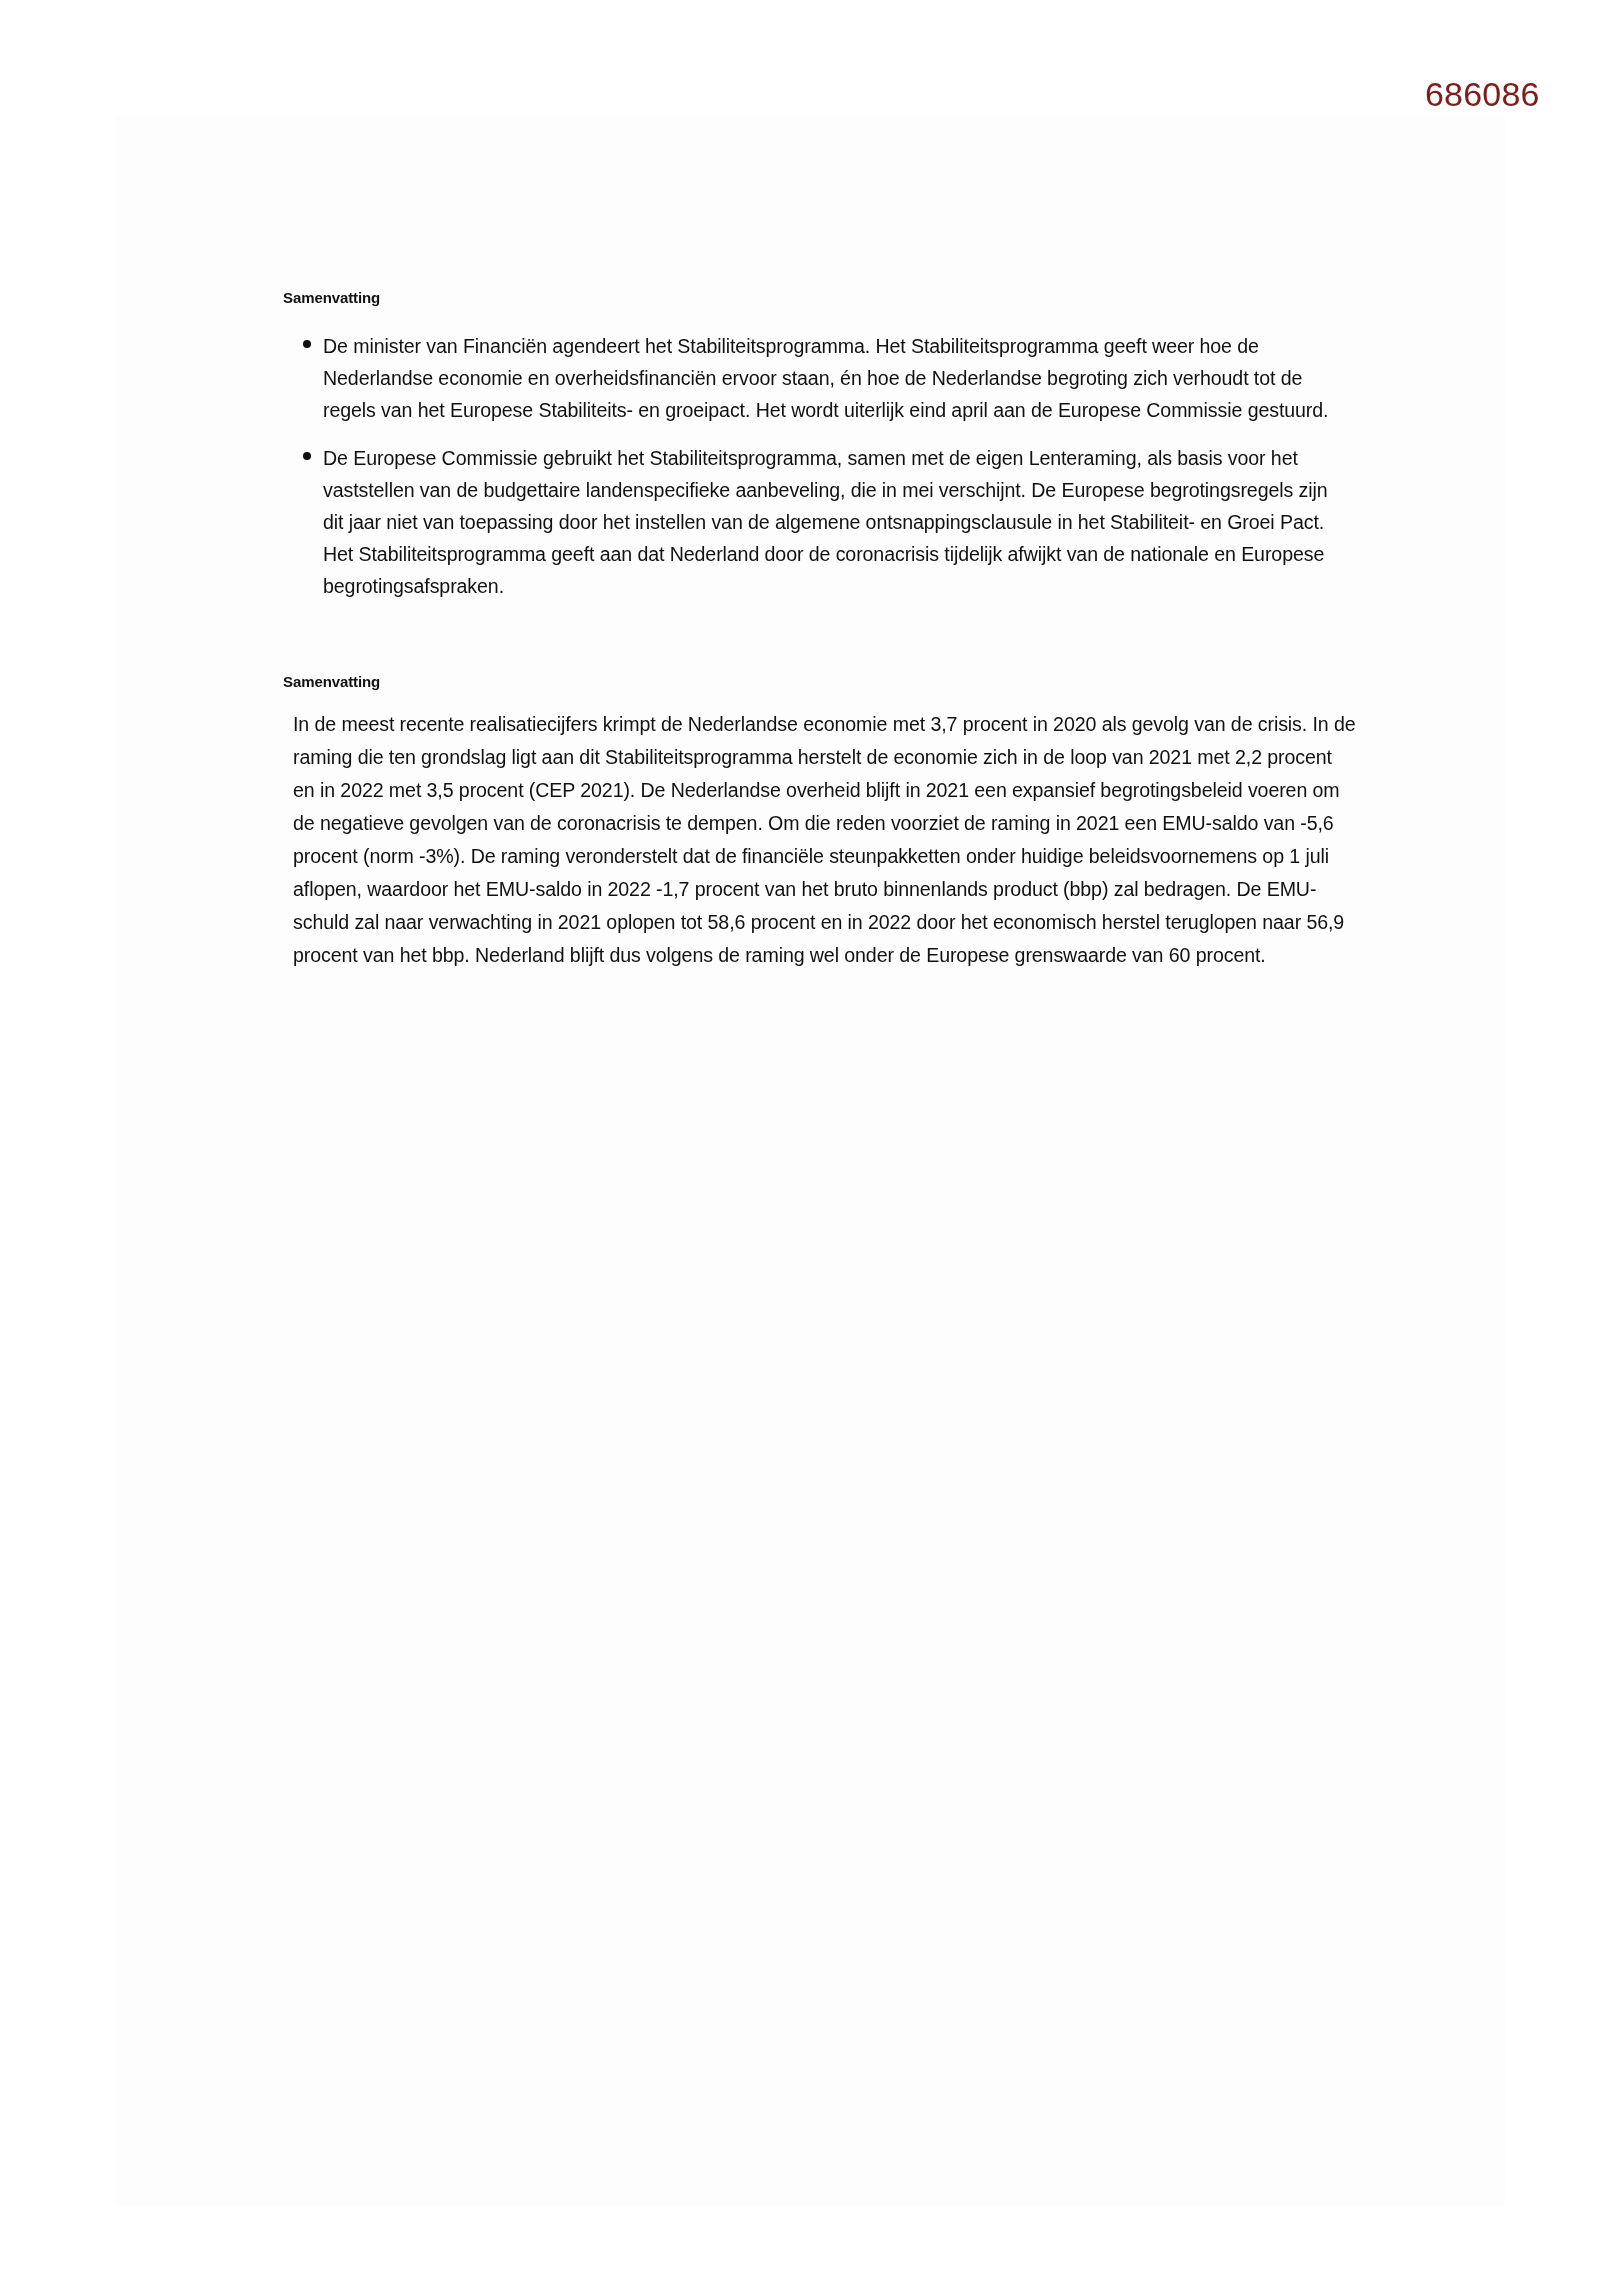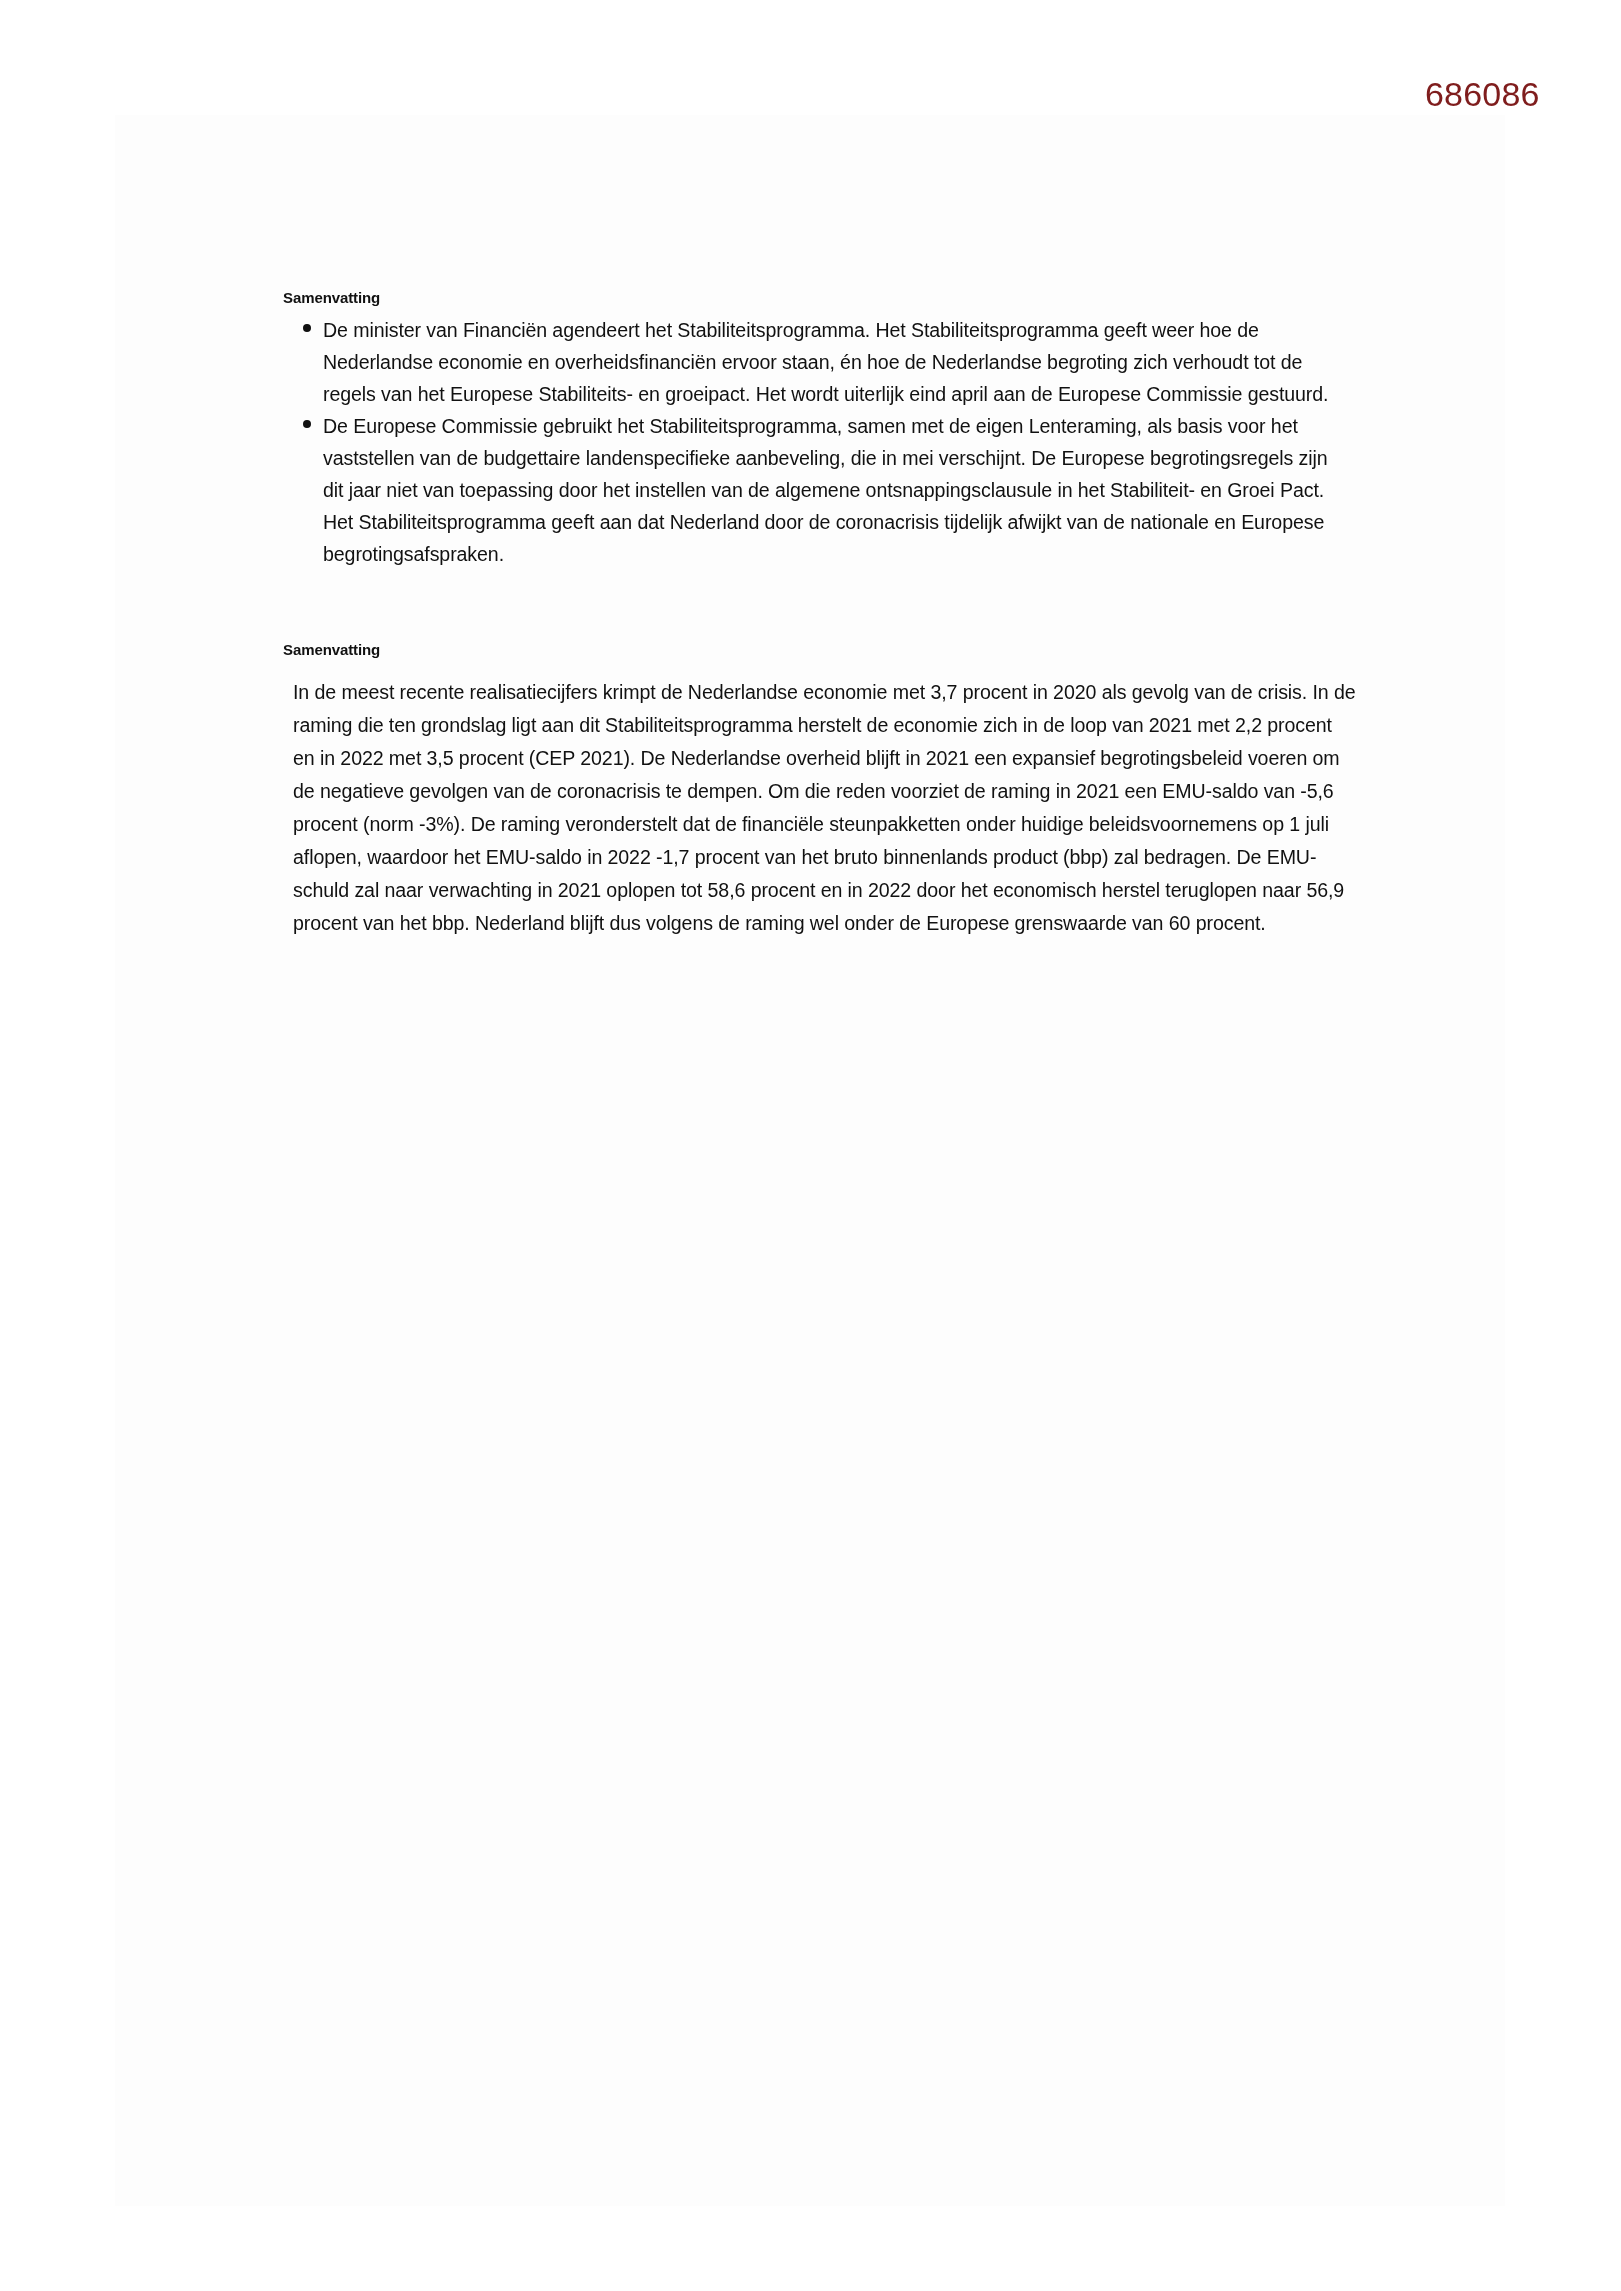--- a/index.html
+++ b/index.html
@@ -50,20 +50,21 @@
     }
     .bullets {
       list-style: none;
       margin: 0;
       padding: 0;
     }
     .bullet-item {
       position: relative;
       padding-left: 40px;
       text-indent: -19.6px;
+      margin-top: 16px;
     }
     .bullet-dot {
       display: inline-block;
       width: 19.6px;
       text-indent: 0;
       position: relative;
     }
     .bullet-dot::before {
       content: "";
       position: absolute;

